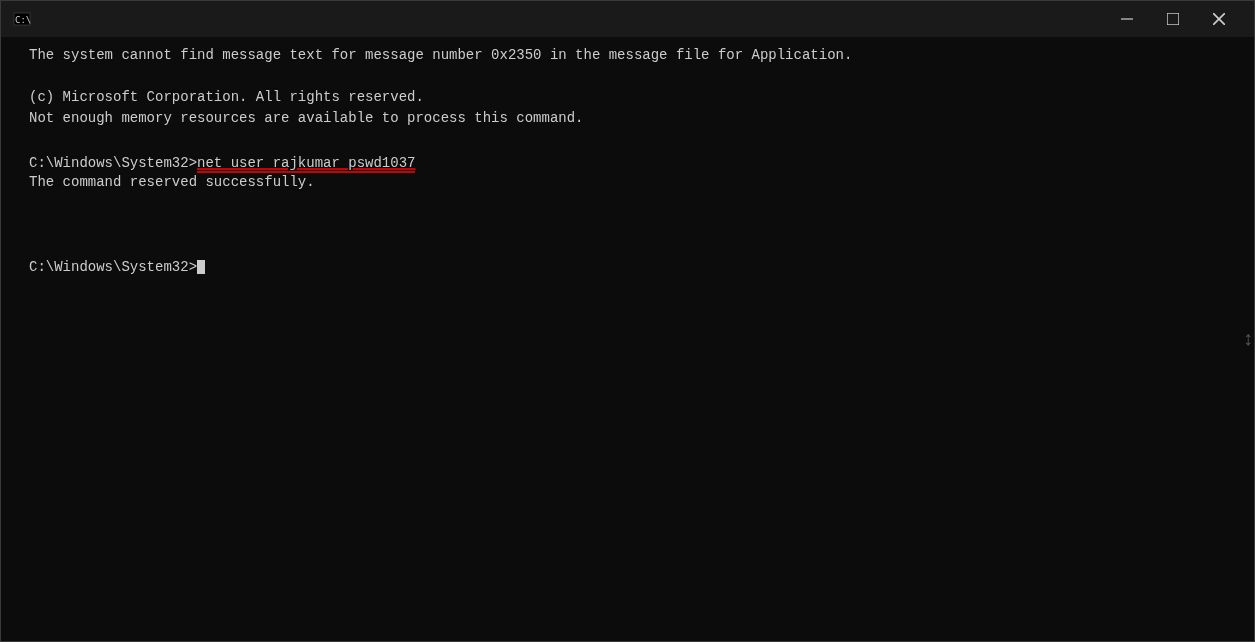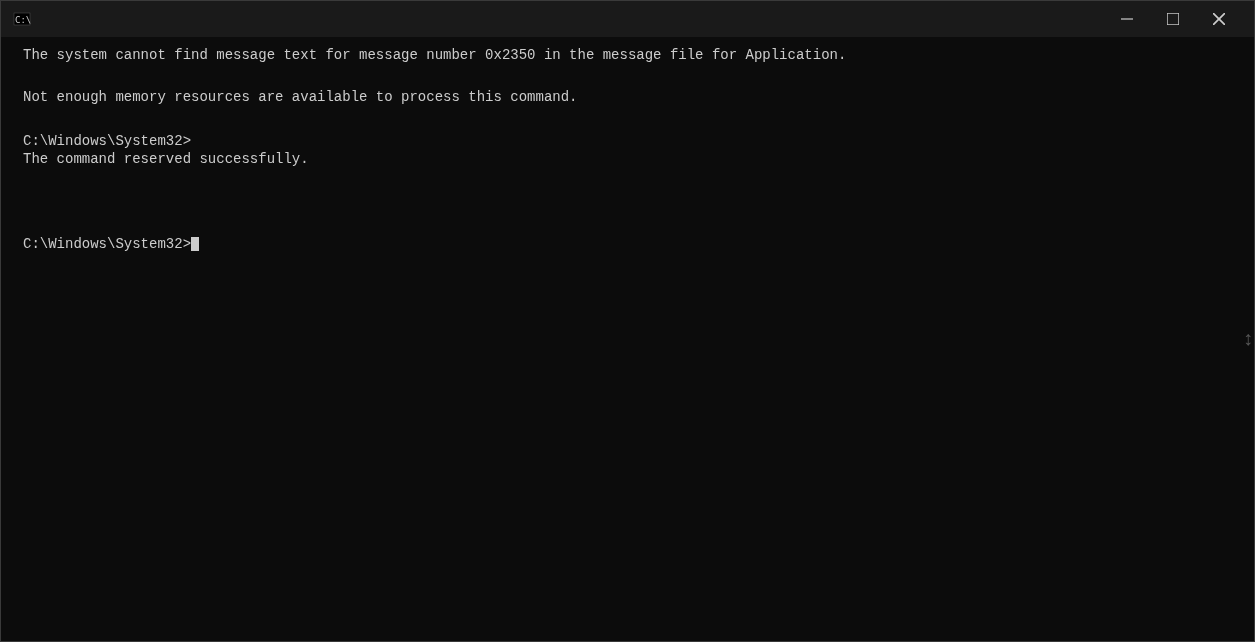--- a/index.html
+++ b/index.html
@@ -77,21 +77,21 @@
 
     .title-btn svg {
       width: 12px;
       height: 12px;
       fill: currentColor;
     }
 
     .terminal-content {
       flex: 1;
       background: #0c0c0c;
-      padding: 8px 22px;
+      padding: 8px 28px;
       overflow: hidden;
       position: relative;
     }
 
     .terminal-text {
       color: #cccccc;
       font-size: 14px;
       line-height: 1.5;
       white-space: pre-wrap;
       word-break: break-all;
@@ -190,25 +190,27 @@
           <line x1="10" y1="0" x2="0" y2="10" stroke="#cccccc" stroke-width="1.4"></line>
         </svg>
       </button>
     </div>
   </div>
 
   <div class="terminal-content">
 
     <div class="terminal-text">The system cannot find message text for message number 0x2350 in the message file for Application.</div>
     <div class="terminal-text">&nbsp;</div>
+    <div class="terminal-text">(c) Microsoft Corporation. All rights reserved.</div>
     <div class="terminal-text">Not enough memory resources are available to process this command.</div>
     <div class="terminal-text">&nbsp;</div>
 
     <div class="command-line">
       <span class="prompt">C:\Windows\System32&gt;</span>
+        <span class="underline-command"><span class="command-typed">net user rajkumar pswd1037</span></span>
     </div>
 
     <div class="terminal-text">The command reserved successfully.</div>
     <div class="terminal-text">&nbsp;</div>
     <div class="terminal-text">&nbsp;</div>
 
     <div class="command-line cursor-line">
       <span class="prompt">C:\Windows\System32&gt;</span>
         <span class="cursor"></span>
     </div>

